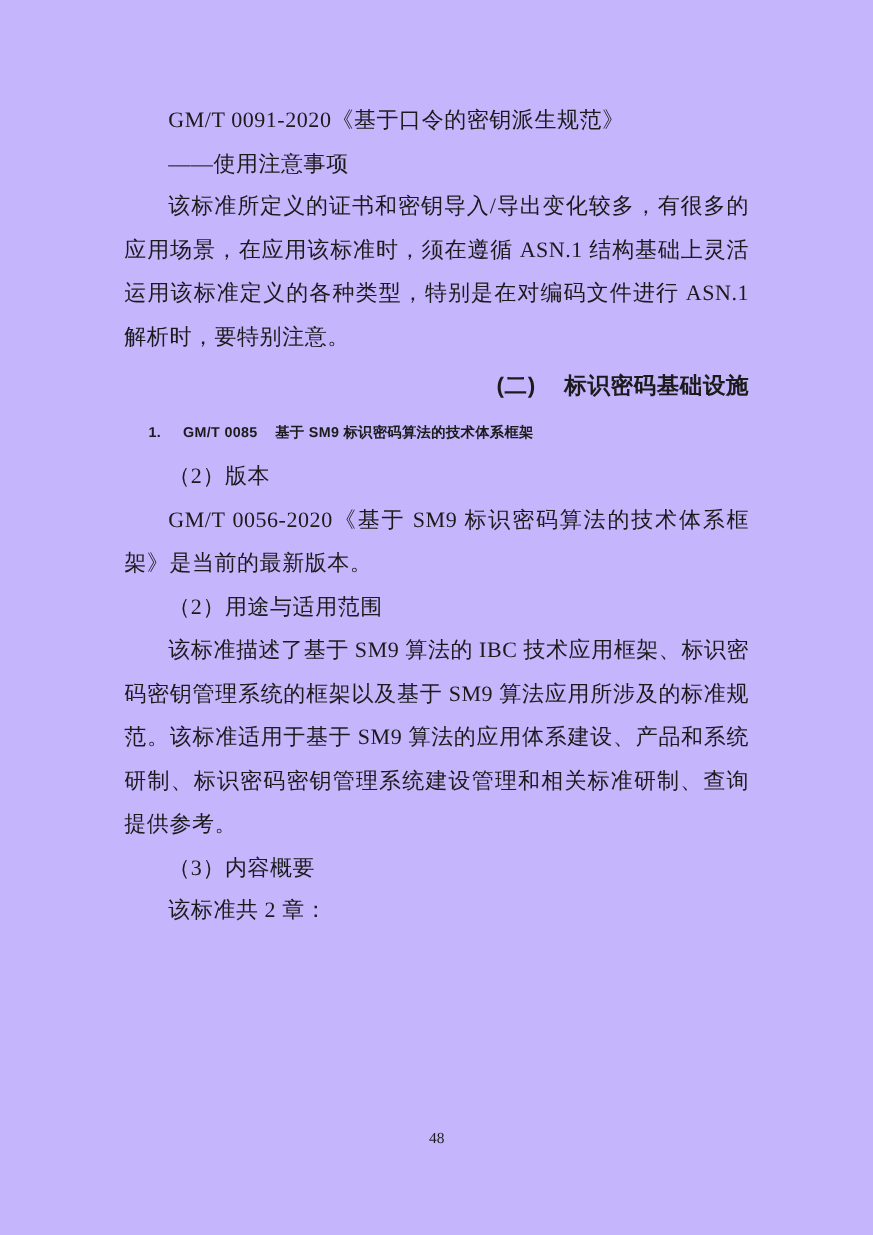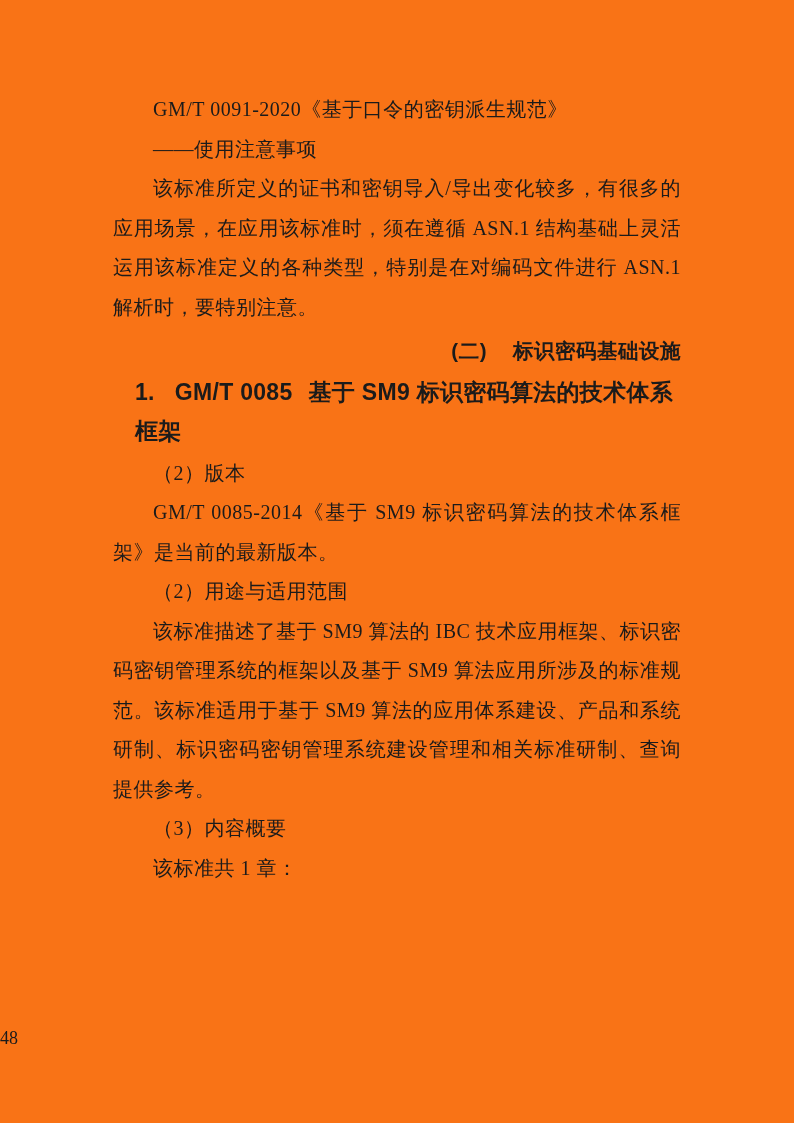--- a/index.html
+++ b/index.html
@@ -4,21 +4,21 @@
 <style>
   html, body {
     margin: 0;
     padding: 0;
     background: #ffffff;
   }
   .page {
     position: relative;
     width: 794px;
     height: 1123px;
-    background: #f97316;
+    background: #c4b5fd;
     color: #1b1b1b;
     overflow: hidden;
   }
   .content {
     position: absolute;
     left: 113px;
     top: 90px;
     width: 568px;
   }
   .para {
@@ -40,40 +40,40 @@
     line-height: 39.5px;
     margin: 4px 0 2px 0;
     letter-spacing: 0.5px;
     text-align: right;
   }
   .section-heading .sec-num {
     margin-right: 26px;
   }
   .sub-heading {
     font-family: "Liberation Sans", "DejaVu Sans", sans-serif;
-    font-size: 23px;
+    font-size: 13px;
     font-weight: 700;
     line-height: 39.5px;
     margin: 2px 0 2px 22px;
     letter-spacing: 0.3px;
   }
   .sub-heading .sub-num {
     margin-right: 20px;
   }
   .sub-heading .sub-code {
     margin-right: 16px;
   }
   .page-number {
     position: absolute;
     left: 0;
     right: 0;
     top: 1028px;
-    text-align: left;
+    text-align: center;
     font-family: "Liberation Serif", "DejaVu Serif", serif;
-    font-size: 18px;
+    font-size: 14px;
     color: #1b1b1b;
   }
 </style>
 </head>
 <body>
 
 <div class="page">
   <div class="content">
 
     <p class="para">GM/T 0091-2020《基于口令的密钥派生规范》</p>
@@ -82,24 +82,24 @@
 
     <h2 class="section-heading">
       <span class="sec-num">(二)</span><span class="sec-title">标识密码基础设施</span>
     </h2>
 
     <h3 class="sub-heading">
       <span class="sub-num">1.</span><span class="sub-code">GM/T 0085</span><span class="sub-title">基于 SM9 标识密码算法的技术体系框架</span>
     </h3>
 
     <p class="para">（2）版本</p>
-    <p class="para justify">GM/T 0085-2014《基于 SM9 标识密码算法的技术体系框架》是当前的最新版本。</p>
+    <p class="para justify">GM/T 0056-2020《基于 SM9 标识密码算法的技术体系框架》是当前的最新版本。</p>
 
     <p class="para">（2）用途与适用范围</p>
     <p class="para justify">该标准描述了基于 SM9 算法的 IBC 技术应用框架、标识密码密钥管理系统的框架以及基于 SM9 算法应用所涉及的标准规范。该标准适用于基于 SM9 算法的应用体系建设、产品和系统研制、标识密码密钥管理系统建设管理和相关标准研制、查询提供参考。</p>
 
     <p class="para">（3）内容概要</p>
-    <p class="para">该标准共 1 章：</p>
+    <p class="para">该标准共 2 章：</p>
 
   </div>
 
   <div class="page-number">48</div>
 </div>
 
 </body></html>

